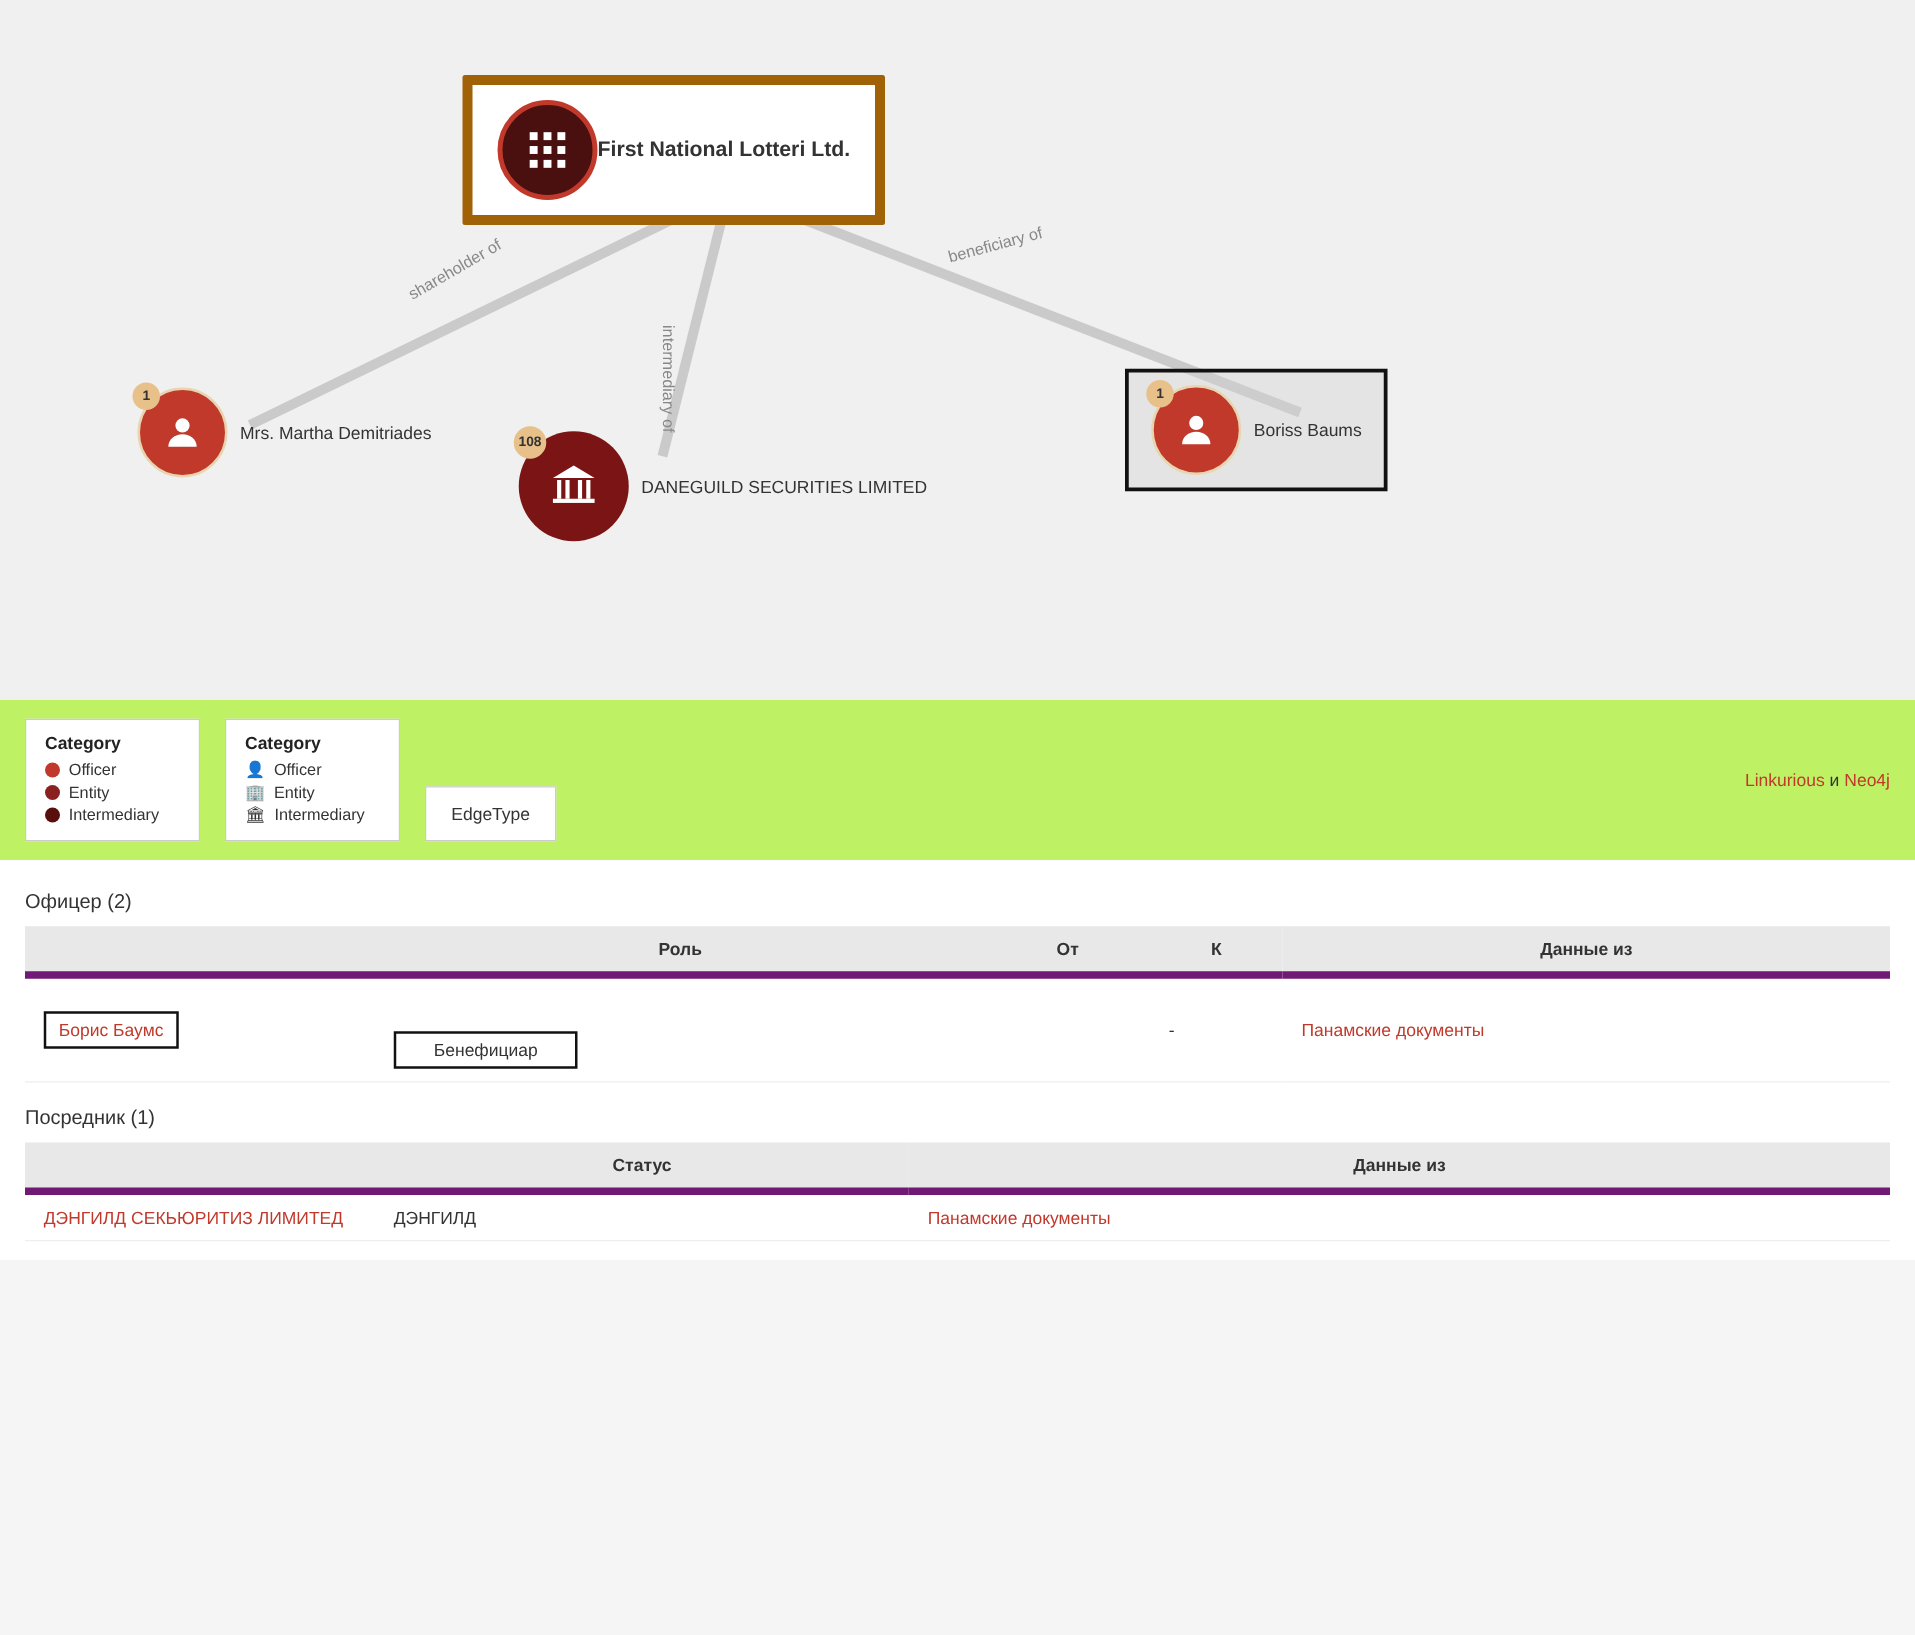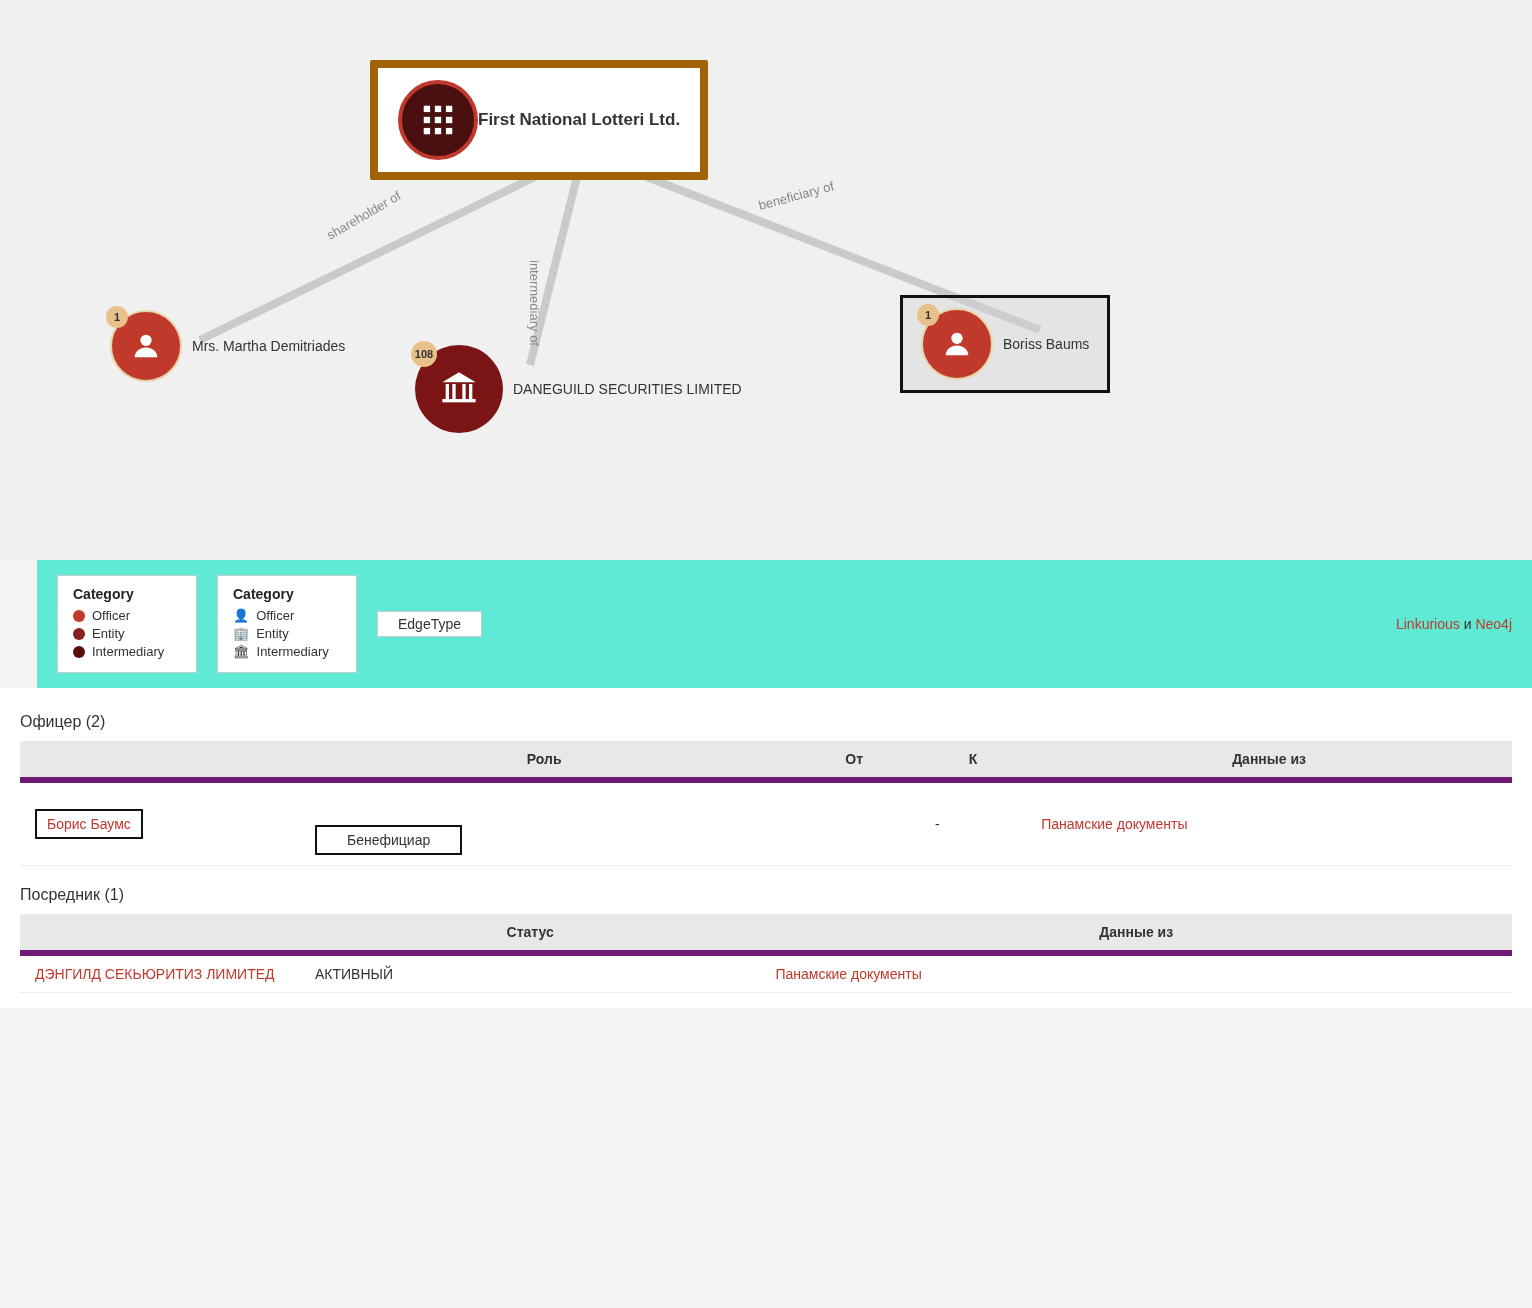--- a/index.html
+++ b/index.html
@@ -56,26 +56,25 @@
 
     
     .entity-circle {
       width: 80px;
       height: 80px;
       background: #7b2020;
     }
 
     
     .legend-area {
-      background: #5eead4;
+      background: #bef264;
       padding: 15px 20px;
       display: flex;
-      align-items: center;
+      align-items: flex-end;
       gap: 20px;
-      margin-left: 37px;
     }
 
     .legend-box {
       background: white;
       border: 1px solid #ccc;
       padding: 10px 15px;
       min-width: 140px;
     }
 
     .legend-title {
@@ -99,21 +98,21 @@
       height: 12px;
       border-radius: 50%;
     }
 
     .edge-type-box {
       background: white;
       border: 1px solid #ccc;
       padding: 10px 20px;
       font-size: 14px;
       color: #333;
-      height: 26px;
+      height: 44px;
       display: flex;
       align-items: center;
     }
 
     .powered-by {
       margin-left: auto;
       font-size: 14px;
       color: #c0392b;
       align-self: center;
     }
@@ -319,19 +318,19 @@
     <thead>
       <tr>
         <th style="width:280px;"></th>
         <th>Статус</th>
         <th>Данные из</th>
       </tr>
     </thead>
     <tbody>
       <tr>
         <td><a class="link-red">ДЭНГИЛД СЕКЬЮРИТИЗ ЛИМИТЕД</a></td>
-        <td>АКТИВНЫЙ</td>
+        <td>ДЭНГИЛД</td>
         <td><a class="link-red">Панамские документы</a></td>
       </tr>
     </tbody>
   </table>
 
 </div>
 
 </body></html>

